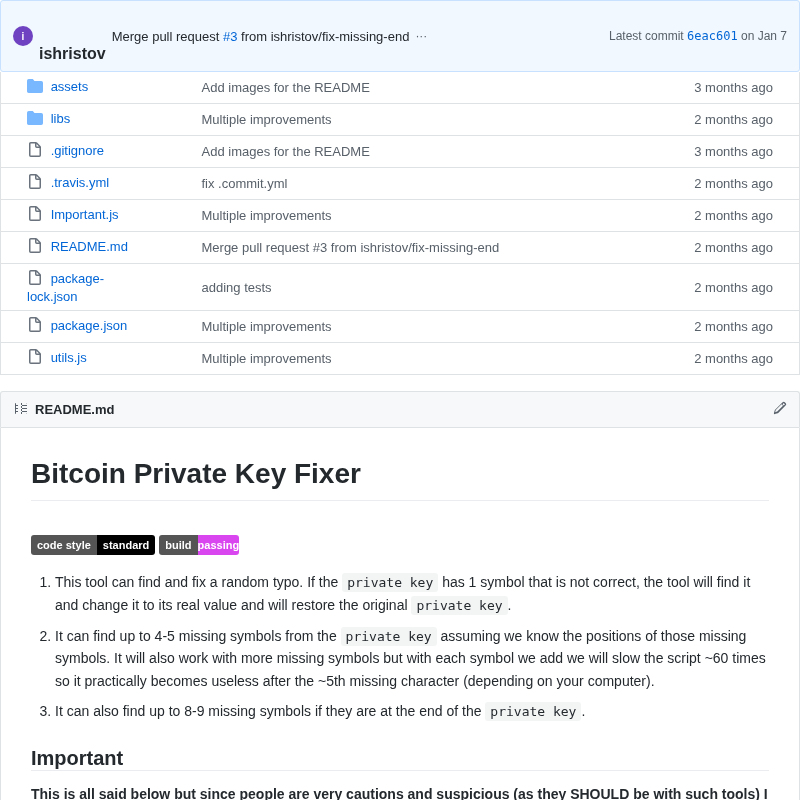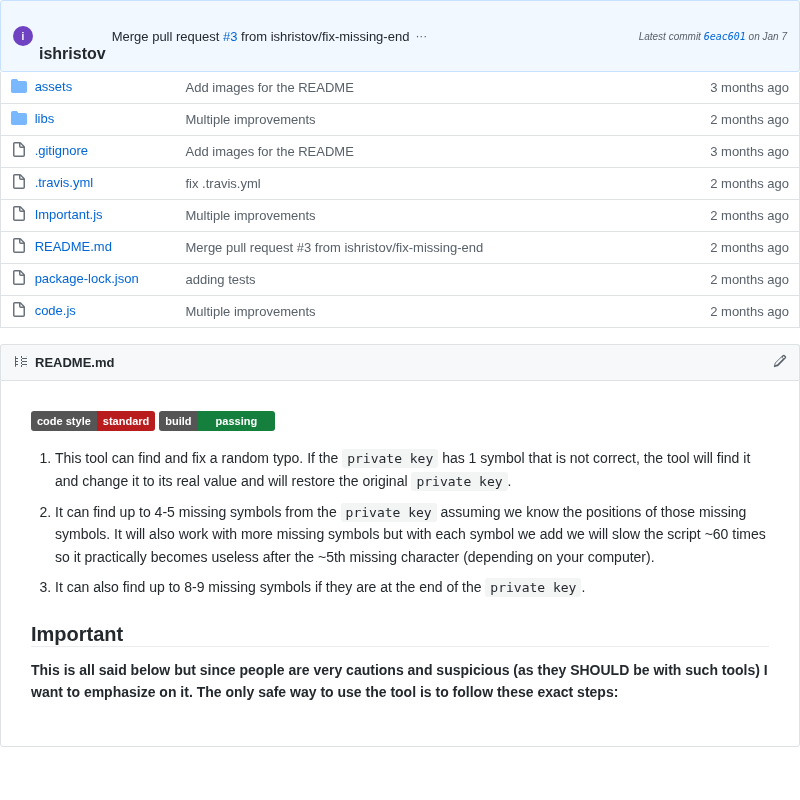--- a/index.html
+++ b/index.html
@@ -52,44 +52,43 @@
     .commit-link {
       color: #0366d6;
       text-decoration: none;
     }
     .commit-dots {
       color: #586069;
       font-size: 12px;
       cursor: pointer;
     }
     .commit-bar-right {
-      font-size: 10px;
-      color: #586069;
-      font-style: italic;
+      font-size: 12px;
+      color: #586069;
     }
     .commit-hash {
       color: #0366d6;
       font-family: "SFMono-Regular", Consolas, monospace;
     }
 
     
     .file-table {
       width: 100%;
       border-collapse: collapse;
       border: 1px solid #dfe2e5;
       border-top: none;
     }
     .file-table tr {
       border-bottom: 1px solid #dfe2e5;
     }
     .file-table tr:last-child {
       border-bottom: none;
     }
     .file-table td {
-      padding: 6px 10px;
+      padding: 6px 26px;
       font-size: 13px;
       vertical-align: middle;
       margin-left: 11px;
     }
     .file-name-cell {
       width: 175px;
     }
     .file-link {
       color: #0366d6;
       text-decoration: none;
@@ -167,41 +166,42 @@
       margin-bottom: 16px;
     }
     .badge {
       display: inline-flex;
       align-items: center;
       border-radius: 3px;
       overflow: hidden;
       font-size: 11px;
       font-weight: 600;
       height: 20px;
+      margin-top: 18px;
     }
     .badge-label {
       background: #555;
       color: #fff;
       padding: 0 6px;
       height: 100%;
       display: flex;
       align-items: center;
     }
     .badge-value-green {
-      background: #b91c1c;
+      background: #000000;
       color: #fff;
       padding: 0 6px;
       height: 100%;
       display: flex;
       align-items: center;
     }
     .badge-value-brightgreen {
-      background: #15803d;
+      background: #d946ef;
       color: #fff;
-      padding: 0 18px;
+      padding: 0 0;
       height: 100%;
       display: flex;
       align-items: center;
     }
     .readme-content ol {
       padding-left: 24px;
       margin-bottom: 16px;
     }
     .readme-content ol li {
       margin-bottom: 8px;
@@ -273,21 +273,21 @@
     <td class="commit-msg-cell">Add images for the README</td>
     <td class="time-cell">3 months ago</td>
   </tr>
       <tr>
     <td class="file-name-cell">
       <span style="display:inline-block;vertical-align:middle;margin-right:4px;"><svg viewBox="0 0 16 16" style="fill:#6a737d;width:16px;height:16px;">
               <path fill-rule="evenodd" d="M3.75 1.5a.25.25 0 00-.25.25v11.5c0 .138.112.25.25.25h8.5a.25.25 0 00.25-.25V6H9.75A1.75 1.75 0 018 4.25V1.5H3.75zm5.75.56v2.19c0 .138.112.25.25.25h2.19L9.5 2.06zM2 1.75C2 .784 2.784 0 3.75 0h5.086c.464 0 .909.184 1.237.513l3.414 3.414c.329.328.513.773.513 1.237v8.086A1.75 1.75 0 0112.25 15h-8.5A1.75 1.75 0 012 13.25V1.75z"></path>
             </svg></span>
       <a class="file-link" href="#">.travis.yml</a>
     </td>
-    <td class="commit-msg-cell">fix .travis.yml</td>
+    <td class="commit-msg-cell">fix .commit.yml</td>
     <td class="time-cell">2 months ago</td>
   </tr>
       <tr>
     <td class="file-name-cell">
       <span style="display:inline-block;vertical-align:middle;margin-right:4px;"><svg viewBox="0 0 16 16" style="fill:#6a737d;width:16px;height:16px;">
               <path fill-rule="evenodd" d="M3.75 1.5a.25.25 0 00-.25.25v11.5c0 .138.112.25.25.25h8.5a.25.25 0 00.25-.25V6H9.75A1.75 1.75 0 018 4.25V1.5H3.75zm5.75.56v2.19c0 .138.112.25.25.25h2.19L9.5 2.06zM2 1.75C2 .784 2.784 0 3.75 0h5.086c.464 0 .909.184 1.237.513l3.414 3.414c.329.328.513.773.513 1.237v8.086A1.75 1.75 0 0112.25 15h-8.5A1.75 1.75 0 012 13.25V1.75z"></path>
             </svg></span>
       <a class="file-link" href="#">Important.js</a>
     </td>
     <td class="commit-msg-cell">Multiple improvements</td>
@@ -311,21 +311,31 @@
       <a class="file-link" href="#">package-lock.json</a>
     </td>
     <td class="commit-msg-cell">adding tests</td>
     <td class="time-cell">2 months ago</td>
   </tr>
       <tr>
     <td class="file-name-cell">
       <span style="display:inline-block;vertical-align:middle;margin-right:4px;"><svg viewBox="0 0 16 16" style="fill:#6a737d;width:16px;height:16px;">
               <path fill-rule="evenodd" d="M3.75 1.5a.25.25 0 00-.25.25v11.5c0 .138.112.25.25.25h8.5a.25.25 0 00.25-.25V6H9.75A1.75 1.75 0 018 4.25V1.5H3.75zm5.75.56v2.19c0 .138.112.25.25.25h2.19L9.5 2.06zM2 1.75C2 .784 2.784 0 3.75 0h5.086c.464 0 .909.184 1.237.513l3.414 3.414c.329.328.513.773.513 1.237v8.086A1.75 1.75 0 0112.25 15h-8.5A1.75 1.75 0 012 13.25V1.75z"></path>
             </svg></span>
-      <a class="file-link" href="#">code.js</a>
+      <a class="file-link" href="#">package.json</a>
+    </td>
+    <td class="commit-msg-cell">Multiple improvements</td>
+    <td class="time-cell">2 months ago</td>
+  </tr>
+      <tr>
+    <td class="file-name-cell">
+      <span style="display:inline-block;vertical-align:middle;margin-right:4px;"><svg viewBox="0 0 16 16" style="fill:#6a737d;width:16px;height:16px;">
+              <path fill-rule="evenodd" d="M3.75 1.5a.25.25 0 00-.25.25v11.5c0 .138.112.25.25.25h8.5a.25.25 0 00.25-.25V6H9.75A1.75 1.75 0 018 4.25V1.5H3.75zm5.75.56v2.19c0 .138.112.25.25.25h2.19L9.5 2.06zM2 1.75C2 .784 2.784 0 3.75 0h5.086c.464 0 .909.184 1.237.513l3.414 3.414c.329.328.513.773.513 1.237v8.086A1.75 1.75 0 0112.25 15h-8.5A1.75 1.75 0 012 13.25V1.75z"></path>
+            </svg></span>
+      <a class="file-link" href="#">utils.js</a>
     </td>
     <td class="commit-msg-cell">Multiple improvements</td>
     <td class="time-cell">2 months ago</td>
   </tr>
     </tbody>
 </table>
 
 <div class="readme-header">
   <div class="readme-header-left">
     <span>
@@ -336,20 +346,21 @@
     <span>README.md</span>
   </div>
   <div class="edit-icon">
     <svg viewBox="0 0 16 16">
         <path fill-rule="evenodd" d="M11.013 1.427a1.75 1.75 0 012.474 0l1.086 1.086a1.75 1.75 0 010 2.474l-8.61 8.61c-.21.21-.47.364-.756.445l-3.251.93a.75.75 0 01-.927-.928l.929-3.25a1.75 1.75 0 01.445-.758l8.61-8.61zm1.414 1.06a.25.25 0 00-.354 0L10.811 3.75l1.439 1.44 1.263-1.263a.25.25 0 000-.354l-1.086-1.086zM11.189 5.25L9.75 3.81 3.16 10.4a.25.25 0 00-.063.108l-.652 2.278 2.278-.651a.25.25 0 00.108-.064l6.588-6.588-.23-.232z"></path>
       </svg>
   </div>
 </div>
 
 <div class="readme-content">
+  <h1>Bitcoin Private Key Fixer</h1>
   <div class="badge-row" id="badge-row">
       <span class="badge">
         <span class="badge-label">code style</span>
         <span class="badge-value-green">standard</span>
       </span>
       <span class="badge">
         <span class="badge-label">build</span>
         <span class="badge-value-brightgreen">passing</span>
       </span>
     </div>

